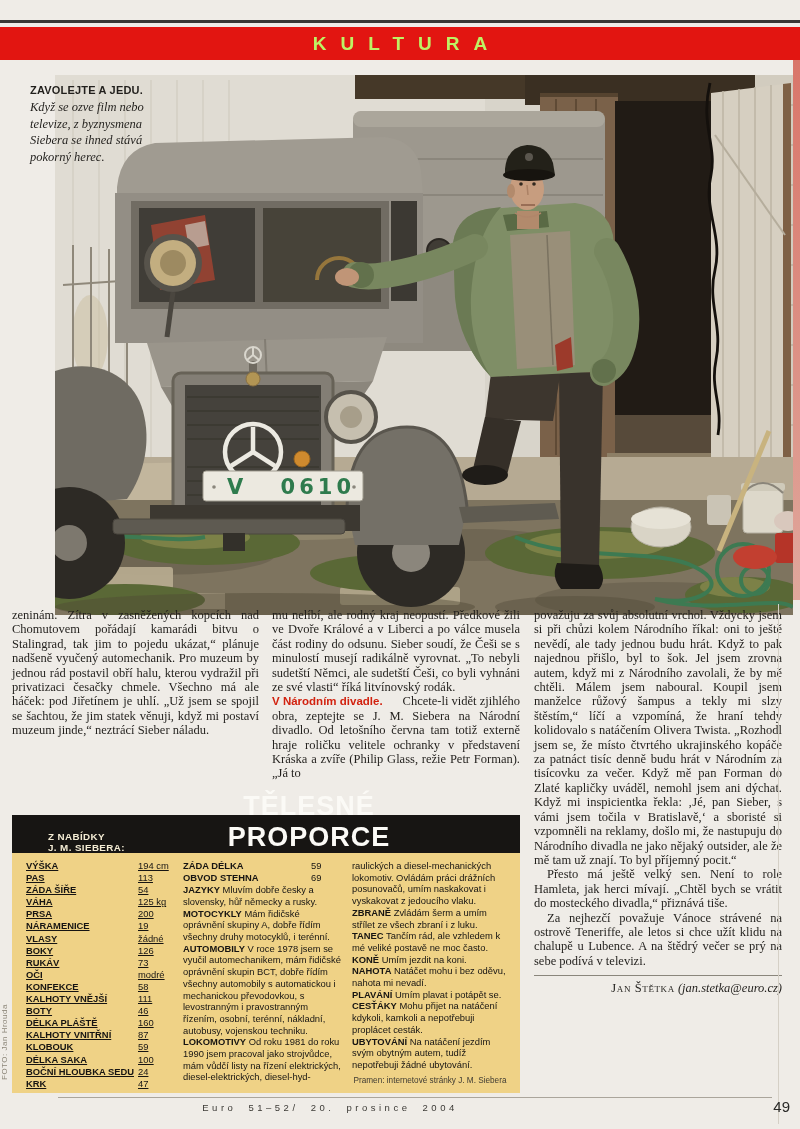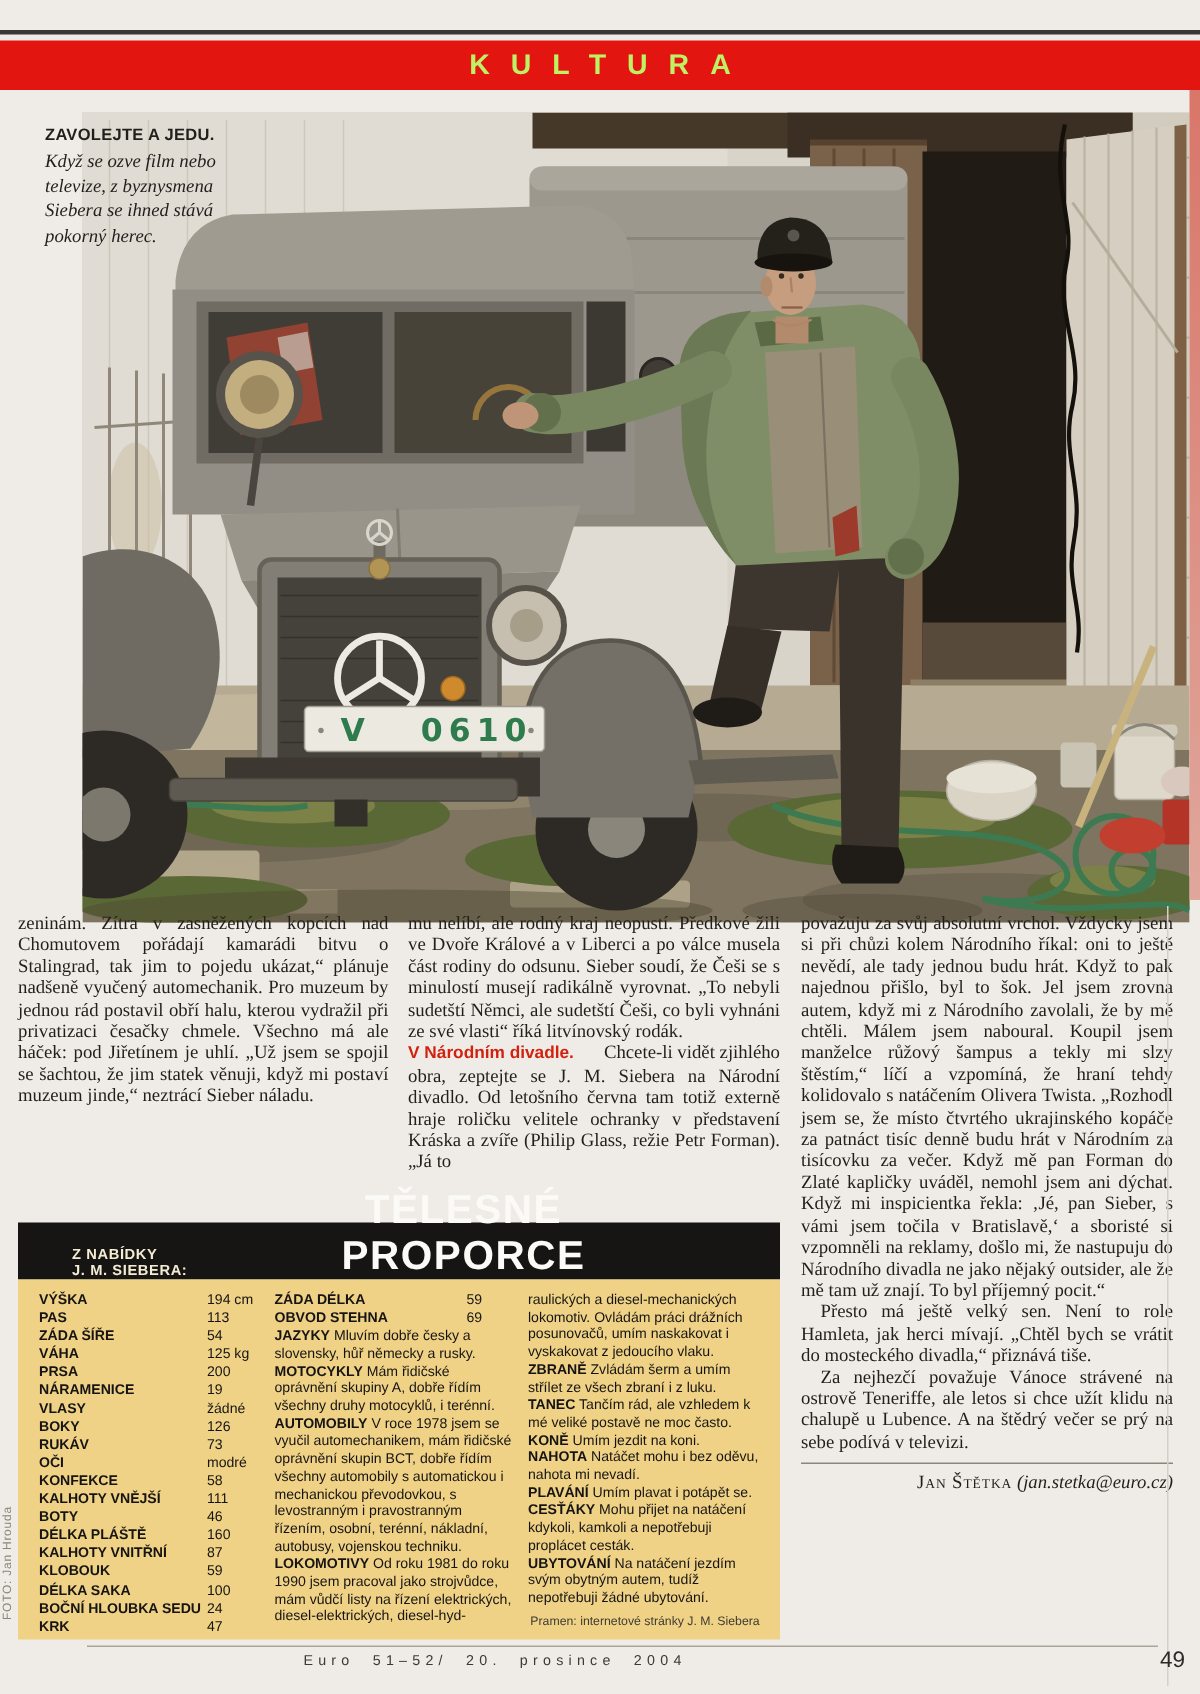--- a/index.html
+++ b/index.html
@@ -56,21 +56,21 @@
   .kicker{width:150px;padding-left:16px;box-sizing:border-box;
     font-size:9.8px;line-height:11px;font-weight:bold;letter-spacing:.4px;color:#f4ecd4;}
   .proptitle{flex:1;text-align:center;margin-right:84px;
     font-size:27px;font-weight:bold;letter-spacing:1px;color:#fbfaf6;}
   .propbody{
     height:240px;background:#efd286;box-sizing:border-box;
     padding:7px 12px 0 14px;
     display:grid;grid-template-columns:146px 158px auto;column-gap:11px;
     font-size:9.4px;line-height:11.7px;color:#161412;
   }
-  .mrow{display:grid;grid-template-columns:112px 1fr;line-height:12.1px;}
+  .mrow{display:grid;grid-template-columns:112px 1fr;line-height:12.1px;text-decoration:underline;}
   .mrow2{display:grid;grid-template-columns:1fr 30px;line-height:12.1px;}
   .mlabel{font-weight:bold;}
   .skill{margin:0;}
   .skill b{font-weight:bold;}
   .source{margin-top:4px;font-size:8.2px;color:#3f3b33;text-align:center;}
   
   .footer-rule{position:absolute;left:58px;top:1097px;width:714px;height:1px;background:#aaa59b;}
   .issue{position:absolute;left:120px;top:1102px;width:420px;text-align:center;
     font-size:9.5px;color:#3c3a36;letter-spacing:3.5px;word-spacing:6px;}
   .pagenum{position:absolute;right:10px;top:1098px;font-size:15px;color:#2a2a28;}

